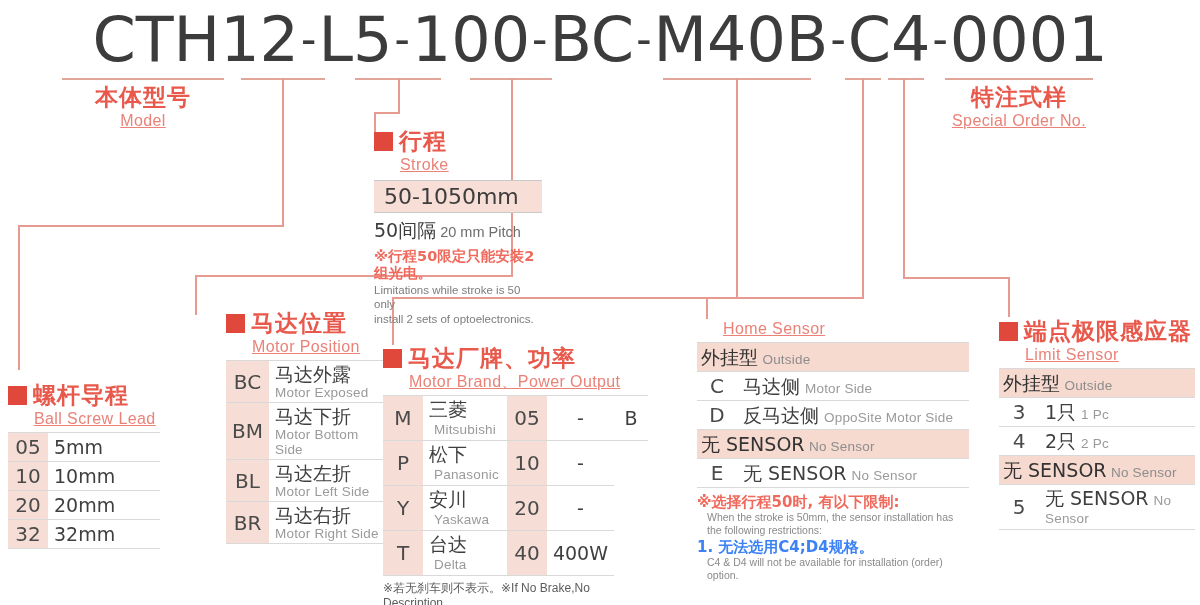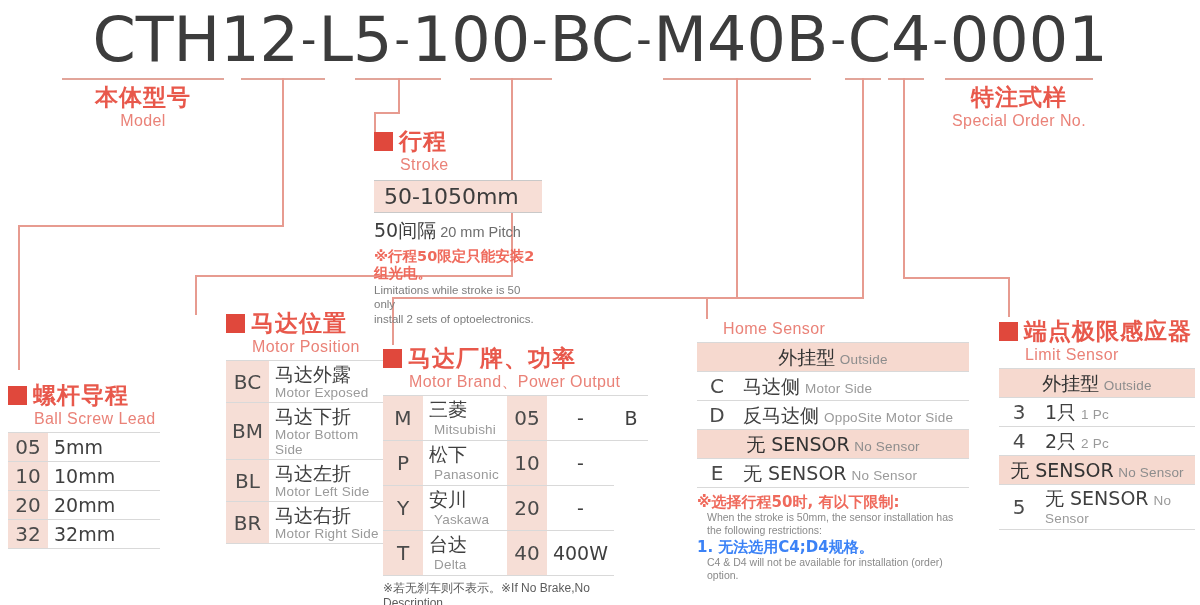--- a/index.html
+++ b/index.html
@@ -36,21 +36,21 @@
     width: 19px; height: 19px; background: #e0483c;
     flex: none; display: block;
   }
   .sec-cn {
     font-size: 23px; font-weight: 700; color: #e8584b;
     letter-spacing: 1px; line-height: 26px;
     font-family: "DejaVu Sans", sans-serif;
   }
   .sec-en {
     font-size: 16px; color: #ea8278; letter-spacing: .4px;
-    margin-top: 1px; margin-left: 26px; line-height: 19px;
+    margin-top: 1px; margin-left: 26px; line-height: 19px; text-decoration: underline;
   }
   .sec-en.ctr { margin-left: 0; text-align: center; }
 
   
   table.t { border-collapse: collapse; width: 100%; }
   table.t td {
     border-top: 1px solid #d9d9d9;
     border-bottom: 1px solid #d9d9d9;
     padding: 2px 6px;
     vertical-align: middle;
@@ -63,21 +63,21 @@
   td.val-cell { background: #fff; }
   .v-cn {
     font-size: 19px; color: #3f3f3f; font-weight: 400;
     font-family: "DejaVu Sans", sans-serif; line-height: 22px;
   }
   .v-en { font-size: 13.5px; color: #9a9a9a; letter-spacing: .2px; line-height: 15px; }
   .inline .v-cn, .inline .v-en { display: inline; }
   .inline .v-en { margin-left: 5px; }
 
   tr.hdr td {
-    background: #f6d9cf; text-align: center; padding: 3px 4px;
+    background: #f6d9cf; text-align: left; padding: 3px 4px;
   }
   tr.hdr .v-cn { font-size: 19px; color: #333; }
   tr.hdr .v-en { color: #8d8d8d; }
 
   
   .stroke-box {
     background: #f7ded6; border-top: 1px solid #c9c9c9;
     border-bottom: 1px solid #c9c9c9;
     padding: 3px 10px; font-size: 22px; color: #3d3d3d;
     font-family: "DejaVu Sans", sans-serif;

